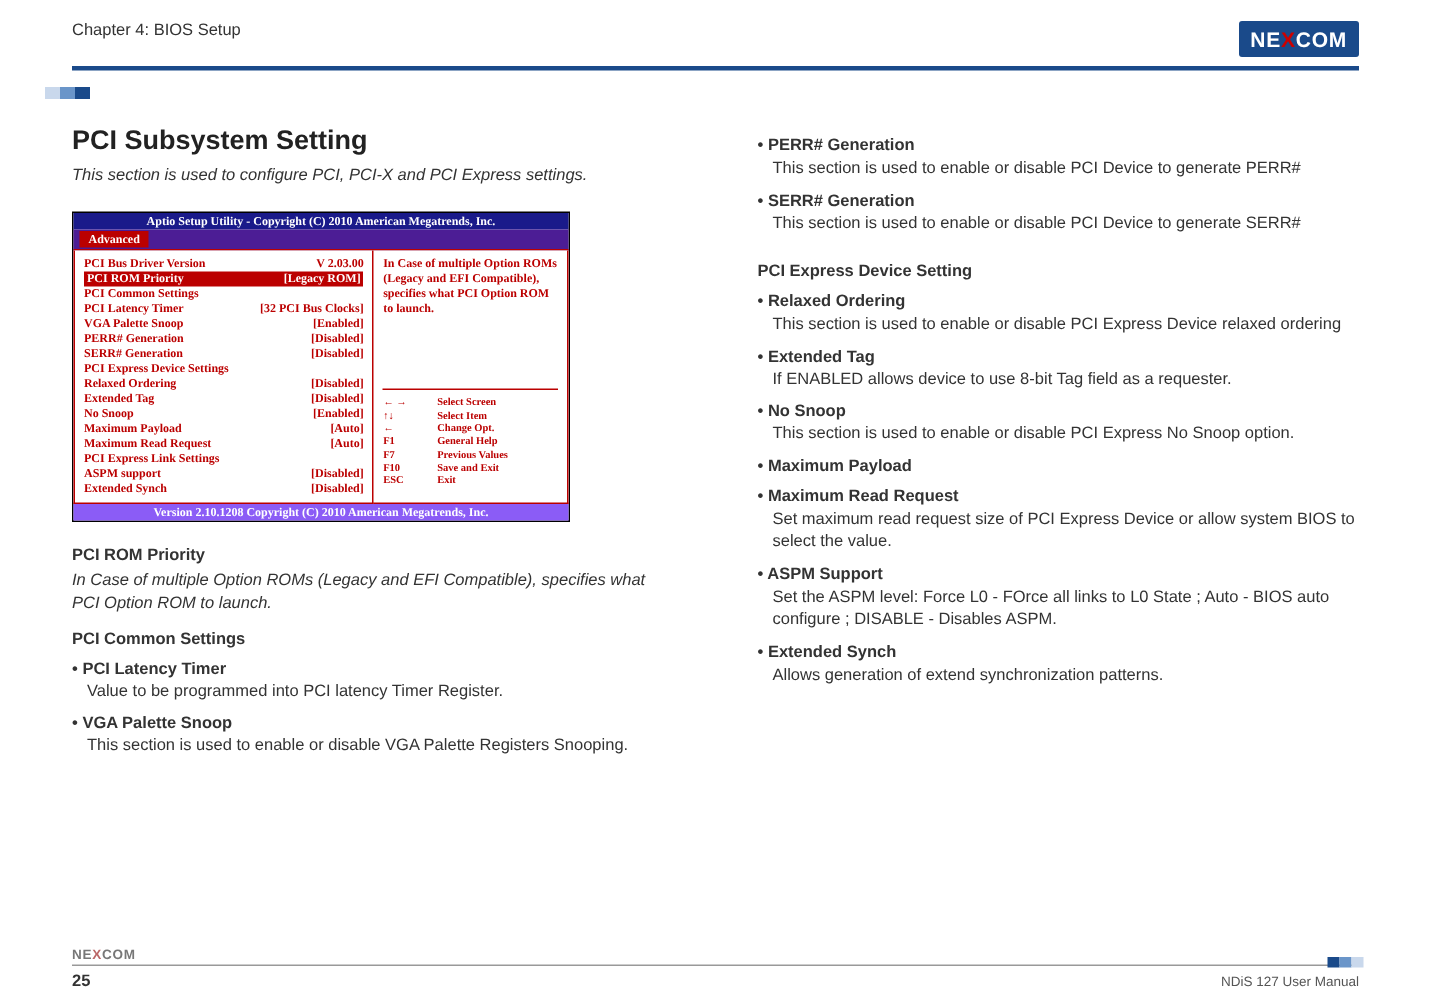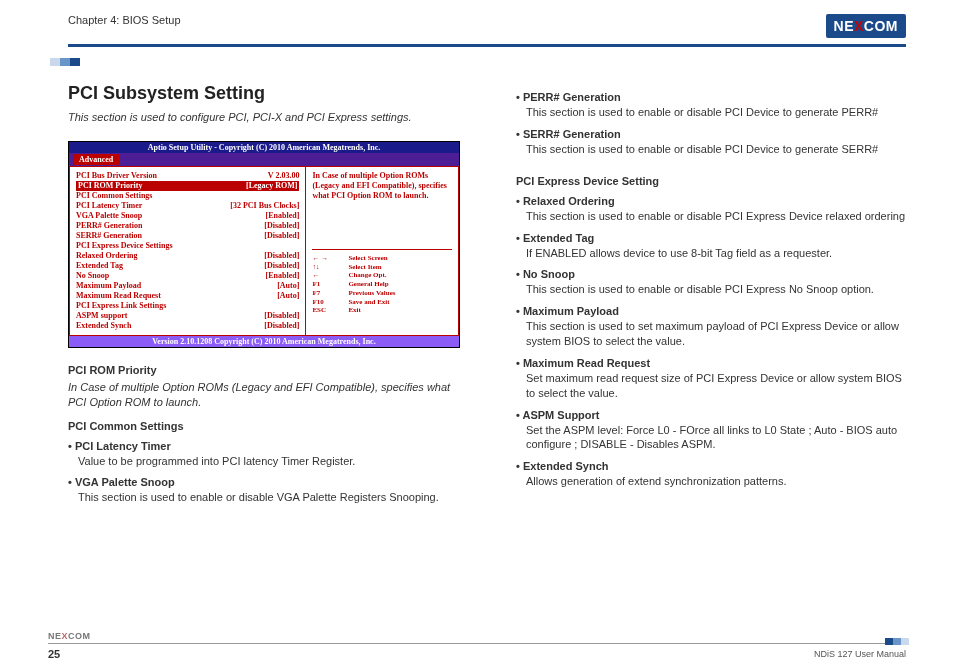--- a/index.html
+++ b/index.html
@@ -1,18 +1,18 @@
 <!DOCTYPE html>
 <html><head>
 <meta charset="utf-8">
 <style>
   * { margin: 0; padding: 0; box-sizing: border-box; }
   body { font-family: Arial, Helvetica, sans-serif; font-size: 11px; color: #333; background: #fff; width: 954px; height: 672px; position: relative; }
 
-  .page { padding: 14px 48px 0 68px; }
+  .page { padding: 14px 48px 0 48px; }
 
   .top-header { display: flex; justify-content: space-between; align-items: flex-start; }
   .chapter { font-size: 11px; color: #333; }
   .logo { display: flex; align-items: center; }
   .logo-box { background: #1a4a8a; color: #fff; font-weight: bold; font-size: 14px; padding: 4px 8px; border-radius: 2px; letter-spacing: 0.5px; font-family: Arial, sans-serif; }
   .logo .x { color: #cc0000; }
   .hr-top { height: 3px; background: #1a4a8a; margin-top: 6px; position: relative; }
   .hr-blocks { position: absolute; left: -18px; top: 14px; display: flex; gap: 0; }
   .hr-blocks span { width: 10px; height: 8px; display: inline-block; }
   .b1 { background: #c9d8ec; }
@@ -22,21 +22,21 @@
   .content { display: flex; gap: 56px; margin-top: 36px; }
   .col { flex: 1; }
   h2.title { font-size: 18px; font-weight: bold; color: #222; margin-bottom: 6px; }
   p { font-size: 11px; color: #333; line-height: 1.35; margin-bottom: 8px; font-style: italic; }
   .section-head { font-weight: bold; font-size: 11px; margin-top: 10px; margin-bottom: 4px; }
   .bullet-head { font-weight: bold; font-size: 11px; margin-top: 8px; margin-bottom: 2px; }
   .bullet-head::before { content: "• "; }
   .desc { font-size: 11px; line-height: 1.35; margin-left: 10px; margin-bottom: 6px; }
 
   
-  .bios { border: 1px solid #000; width: 392px; margin: 16px 0 16px 0; font-family: 'Times New Roman', serif; font-size: 8px; }
+  .bios { border: 1px solid #000; width: 332px; margin: 16px 0 16px 0; font-family: 'Times New Roman', serif; font-size: 8px; }
   .bios-top { background: #1a1a8a; color: #fff; text-align: center; padding: 1px 0; font-size: 8px; font-weight: bold; }
   .bios-tabs { background: #4c1d95; border-bottom: 1px solid #bb0000; padding: 1px 4px; }
   .bios-tab { display: inline-block; padding: 1px 6px; background: #bb0000; color: #fff; font-size: 8px; font-weight: bold; }
   .bios-body { display: flex; background: #fff; }
   .bios-left { flex: 1.6; border: 1px solid #bb0000; border-top: none; padding: 4px 6px; color: #bb0000; font-weight: bold; line-height: 1.25; }
   .bios-right { flex: 1; border: 1px solid #bb0000; border-top: none; border-left: none; padding: 4px 6px; color: #bb0000; font-weight: bold; line-height: 1.25; }
   .bios-right-help { border-top: 1px solid #bb0000; margin-top: 48px; padding-top: 4px; font-size: 7px; }
   .bios-row { display: flex; justify-content: space-between; }
   .bios-row-hi { background: #bb0000; color: #fff; padding: 0 2px; }
   .bios-foot { background: #8b5cf6; color: #fff; text-align: center; padding: 1px 0; font-size: 8px; font-weight: bold; }
@@ -213,21 +213,20 @@
       <div class="bullet-head">Relaxed Ordering</div>
       <div class="desc">This section is used to enable or disable PCI Express Device relaxed ordering</div>
 
       <div class="bullet-head">Extended Tag</div>
       <div class="desc">If ENABLED allows device to use 8-bit Tag field as a requester.</div>
 
       <div class="bullet-head">No Snoop</div>
       <div class="desc">This section is used to enable or disable PCI Express No Snoop option.</div>
 
       <div class="bullet-head">Maximum Payload</div>
-      <div class="desc">This section is used to set maximum payload of PCI Express Device or allow system BIOS to select the value.</div>
 
       <div class="bullet-head">Maximum Read Request</div>
       <div class="desc">Set maximum read request size of PCI Express Device or allow system BIOS to select the value.</div>
 
       <div class="bullet-head">ASPM Support</div>
       <div class="desc">Set the ASPM level: Force L0 - FOrce all links to L0 State ; Auto - BIOS auto configure ; DISABLE - Disables ASPM.</div>
 
       <div class="bullet-head">Extended Synch</div>
       <div class="desc">Allows generation of extend synchronization patterns.</div>
     </div>

